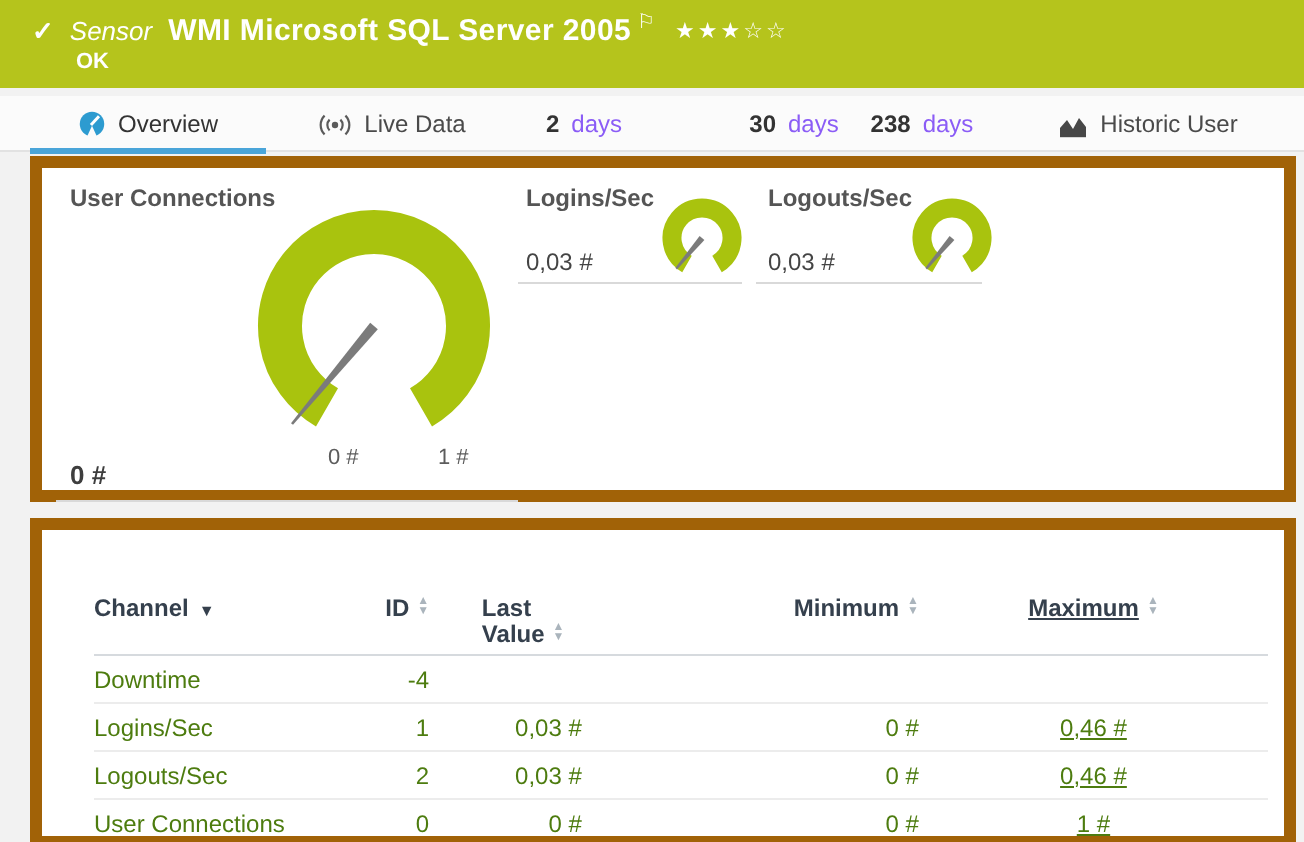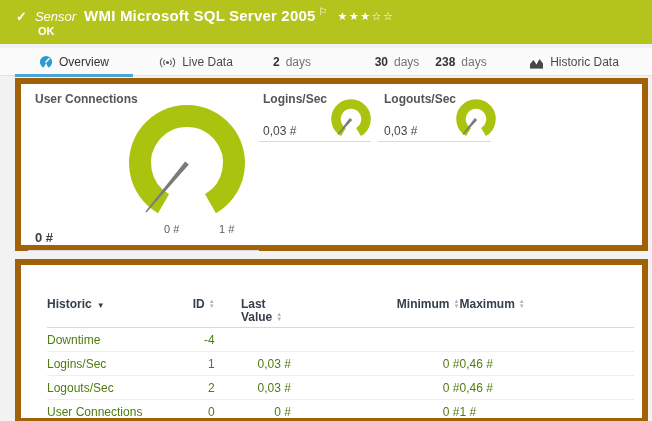--- a/index.html
+++ b/index.html
@@ -19,21 +19,21 @@
   .kind { font-style:italic; font-size:13px; margin-right:8px;text-align:center; }
   .title { font-weight:bold; font-size:15px; letter-spacing:.2px; }
   .flag { font-size:10px; margin-left:3px; position:relative; top:-6px; }
   .stars { margin-left:10px; font-size:11px; letter-spacing:1.5px; position:relative; top:-1px; }
   .ok { font-size:11px; font-weight:bold; margin-left:38px; margin-top:1px; }
 
   
   .tabbar { position:absolute; left:0; top:48px; width:652px; height:28px; background:#fbfbfb; border-bottom:1px solid #e2e2e2; }
   .tab { position:absolute; top:0; height:28px; display:flex; align-items:center; justify-content:center; gap:6px; font-size:12px; color:#4a4a4a; cursor:pointer; }
   .tab .num { font-weight:bold; color:#333; }
-  .tab .unit { color:#737373; }
+  .tab .unit { color:#8b5cf6; }
   .tab.active { color:#333; }
   .tab.active::after { content:""; position:absolute; left:0; right:0; bottom:-1px; height:3px; background:#4aa5d9; }
   .ticon { display:flex; align-items:center; }
 
   
   .panel { position:absolute; background:#fff; border:6px solid #a16207; }
   .panel.gauges { left:15px; top:78px; width:633px; height:173px; }
   .panel.tablep { left:15px; top:259px; width:633px; height:165px; }
 
   .glabel { font-size:12px; font-weight:bold; color:#555; }
@@ -44,21 +44,21 @@
 
   
   .thead { display:flex; align-items:flex-start; margin:0 8px 0 26px; padding:33px 0 3px 0;
            border-bottom:1px solid #d6dade; color:#35404d; font-size:12px; font-weight:bold; line-height:13px; }
   .trow { display:flex; align-items:center; margin:0 8px 0 26px; height:24px;
           border-bottom:1px solid #ececec; font-size:12px; color:#4d7c0f; }
   .c0 { width:124px; text-align:left; }
   .c1 { width:45px;  text-align:right; }
   .c2 { width:77px;  text-align:right; }
   .c3 { width:170px; text-align:right; }
-  .c4 { width:176px; text-align:left; }
+  .c4 { width:176px; text-align:center;text-decoration:underline; }
   .hc2wrap { display:flex; justify-content:flex-end; }
   .hc2in { width:50px; text-align:left; }
   .sorticon { display:inline-block; vertical-align:middle; margin-left:4px; position:relative; top:-1px; }
   .sorticon i { display:block; font-style:normal; font-size:6px; line-height:5px; color:#aab4bc; }
   .caret { font-size:8px; color:#35404d; margin-left:5px; }
   .trow .c0 { cursor:pointer; }
 </style>
 </head>
 <body>
 
@@ -113,21 +113,21 @@
     <span class="unit">days</span>
   </div>
 
   <div class="tab" style="left:515px; width:118px;">
     <span class="ticon">
       <svg width="15" height="13" viewBox="0 0 15 13">
         <path d="M1 12 L1 8 L4.5 4 L7.5 8.5 L10.5 3 L14 7.5 L14 12 Z" fill="#474747"></path>
         <rect x="1" y="11" width="13" height="1.6" fill="#474747"></rect>
       </svg>
     </span>
-    <span>Historic Data</span>
+    <span>Historic User</span>
   </div>
 </div>
 
 <div class="panel gauges">
 
   <div class="abs glabel" style="left:14px; top:8px;">User Connections</div>
 
   <svg class="abs" style="left:100px; top:14px;" width="132" height="122" viewBox="0 0 132 122">
     <path d="M 42.5 105.7 A 47 47 0 1 1 89.5 105.7" fill="none" stroke="#a9c30e" stroke-width="22"></path>
     <polygon points="64.1,63.4 67.9,66.6 25.5,114.4 24.5,113.6" fill="#7b7b7b"></polygon>
@@ -152,21 +152,21 @@
     <polygon points="21.8,21.0 24.2,23.0 10.5,37.7 9.7,36.9" fill="#7b7b7b"></polygon>
   </svg>
   <div class="abs gvalue" style="left:363px; top:40px;">0,03 #</div>
   <div class="abs uline" style="left:357px; top:57px; width:113px;"></div>
 </div>
 
 <div class="panel tablep">
 
   <div class="thead">
     <div class="c0">
-      <span>Historic</span><span class="caret">▼</span>
+      <span>Channel</span><span class="caret">▼</span>
     </div>
     <div class="c1">
       <span>ID</span><span class="sorticon"><i>▲</i><i>▼</i></span>
     </div>
     <div class="c2">
       <div class="hc2wrap">
           <div class="hc2in"><span>Last Value</span><span class="sorticon"><i>▲</i><i>▼</i></span></div>
         </div>
     </div>
     <div class="c3">

